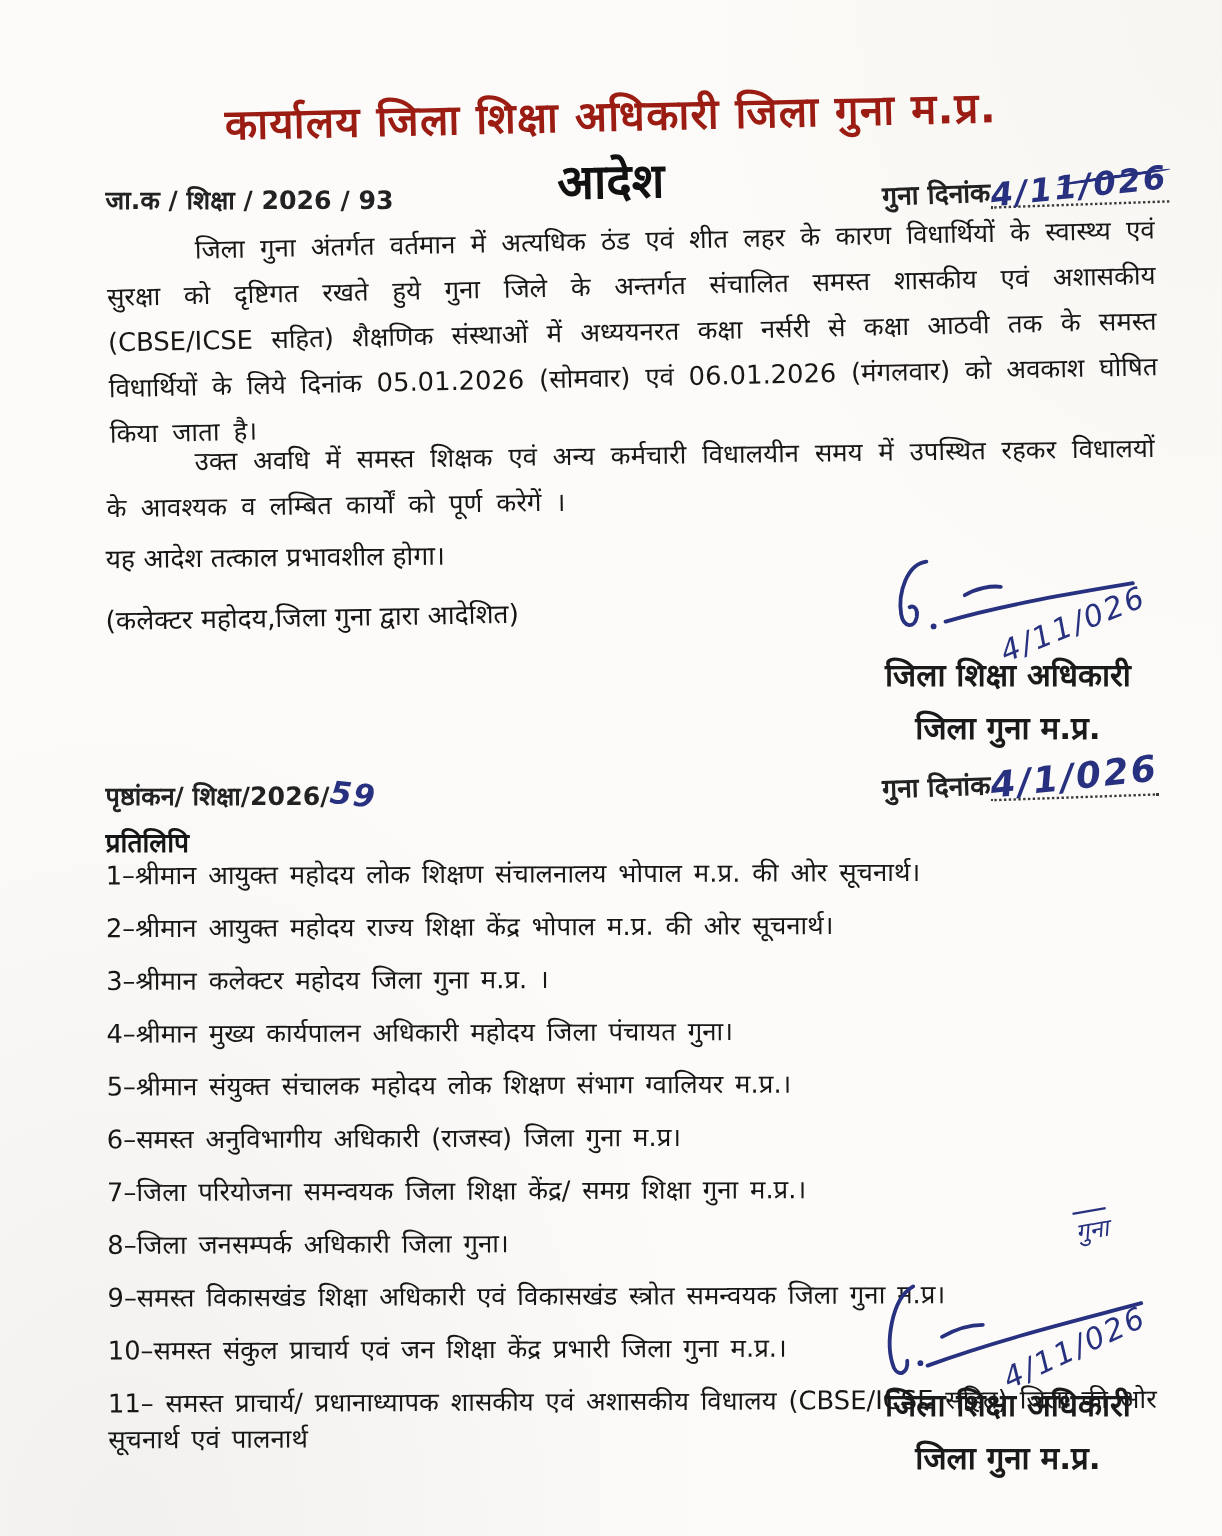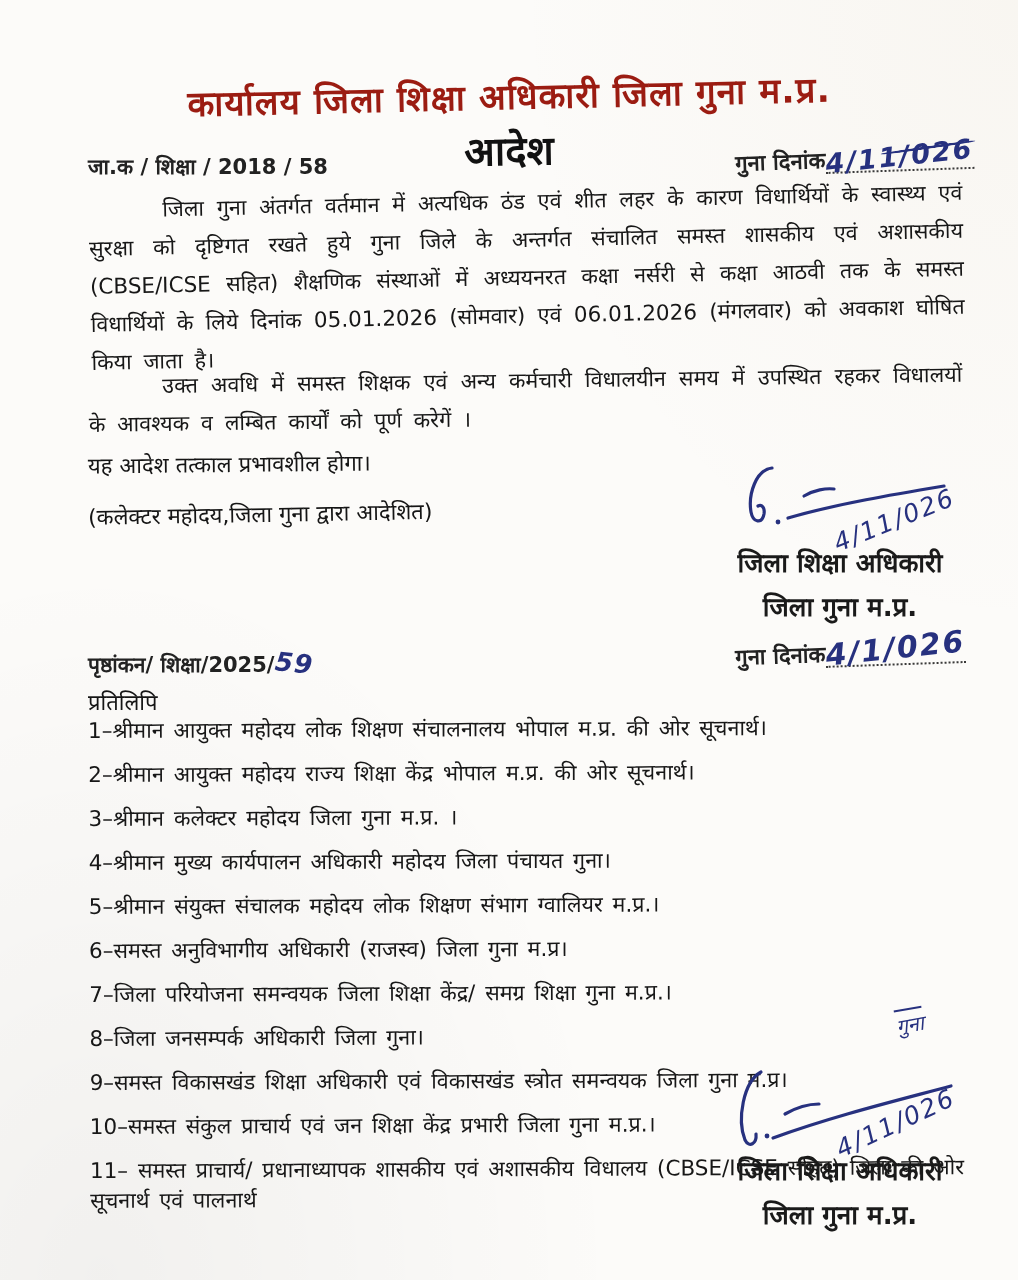--- a/index.html
+++ b/index.html
@@ -98,21 +98,21 @@
   .sig.mid .sig-line1{margin-top:-34px;}
   .sig.bottom .sig-line1{margin-top:-30px;}
   .sig .sig-line2{margin-top:8px;}
   .endorse-ref{
     position:absolute;left:88px;top:648px;
     font-size:21px;font-weight:bold;color:#222;
   }
   .endorse-ref .handwrite{font-size:26px;letter-spacing:1px;display:inline-block;transform:rotate(6deg);}
   .copy-heading{
     position:absolute;left:88px;top:686px;
-    font-size:22px;font-weight:normal;color:#151515;
+    font-size:22px;font-weight:bold;color:#151515;
   }
   .copy-list{
     position:absolute;left:88px;top:716px;width:880px;
     transform:rotate(-0.25deg);transform-origin:left top;
   }
   .copy-item{
     font-size:21.5px;line-height:30px;
     margin-bottom:14px;
     color:#171717;
     word-spacing:3px;
@@ -129,21 +129,21 @@
   }
 </style>
 </head>
 <body>
 
 <div class="page">
 
   <div class="office-title">कार्यालय जिला शिक्षा अधिकारी जिला गुना म.प्र.</div>
   <div class="order-title">आदेश</div>
 
-  <div class="ref-no">जा.क / शिक्षा / 2018 / 58</div>
+  <div class="ref-no">जा.क / शिक्षा / 2026 / 93</div>
 
   <div class="date-line top">
     <span>गुना दिनांक</span><span class="dotted"><span class="handwrite">4/11/026</span></span>
   </div>
   <div class="pen-tail"></div>
 
   <div class="para p1">जिला गुना अंतर्गत वर्तमान में अत्यधिक ठंड एवं शीत लहर के कारण विधार्थियों के स्वास्थ्य एवं सुरक्षा को दृष्टिगत रखते हुये गुना जिले के अन्तर्गत संचालित समस्त शासकीय एवं अशासकीय (CBSE/ICSE सहित) शैक्षणिक संस्थाओं में अध्ययनरत कक्षा नर्सरी से कक्षा आठवी तक के समस्त विधार्थियों के लिये दिनांक 05.01.2026 (सोमवार) एवं 06.01.2026 (मंगलवार) को अवकाश घोषित किया जाता है।</div>
   <div class="para p2">उक्त अवधि में समस्त शिक्षक एवं अन्य कर्मचारी विधालयीन समय में उपस्थित रहकर विधालयों के आवश्यक व लम्बित कार्यों को पूर्ण करेगें ।</div>
 
   <div class="line effect-line">यह आदेश तत्काल प्रभावशील होगा।</div>
@@ -161,21 +161,21 @@
     </svg>
     <div class="sig-line sig-line1">जिला शिक्षा अधिकारी</div>
     <div class="sig-line sig-line2">जिला गुना म.प्र.</div>
   </div>
 
   <div class="date-line mid">
     <span>गुना दिनांक</span><span class="dotted"><span class="handwrite">4/1/026</span></span>
   </div>
 
   <div class="endorse-ref">
-    <span>पृष्ठांकन/  शिक्षा/2025/</span><span class="handwrite">59</span>
+    <span>पृष्ठांकन/  शिक्षा/2026/</span><span class="handwrite">59</span>
   </div>
 
   <div class="copy-heading">प्रतिलिपि</div>
 
   <div class="copy-list">
       <div class="copy-item">1–श्रीमान आयुक्त महोदय लोक शिक्षण संचालनालय भोपाल म.प्र. की ओर सूचनार्थ।</div>
       <div class="copy-item">2–श्रीमान आयुक्त महोदय राज्य शिक्षा केंद्र भोपाल म.प्र. की ओर सूचनार्थ।</div>
       <div class="copy-item">3–श्रीमान कलेक्टर महोदय जिला गुना म.प्र. ।</div>
       <div class="copy-item">4–श्रीमान मुख्य कार्यपालन अधिकारी महोदय जिला पंचायत गुना।</div>
       <div class="copy-item">5–श्रीमान संयुक्त संचालक महोदय लोक शिक्षण संभाग ग्वालियर म.प्र.।</div>

